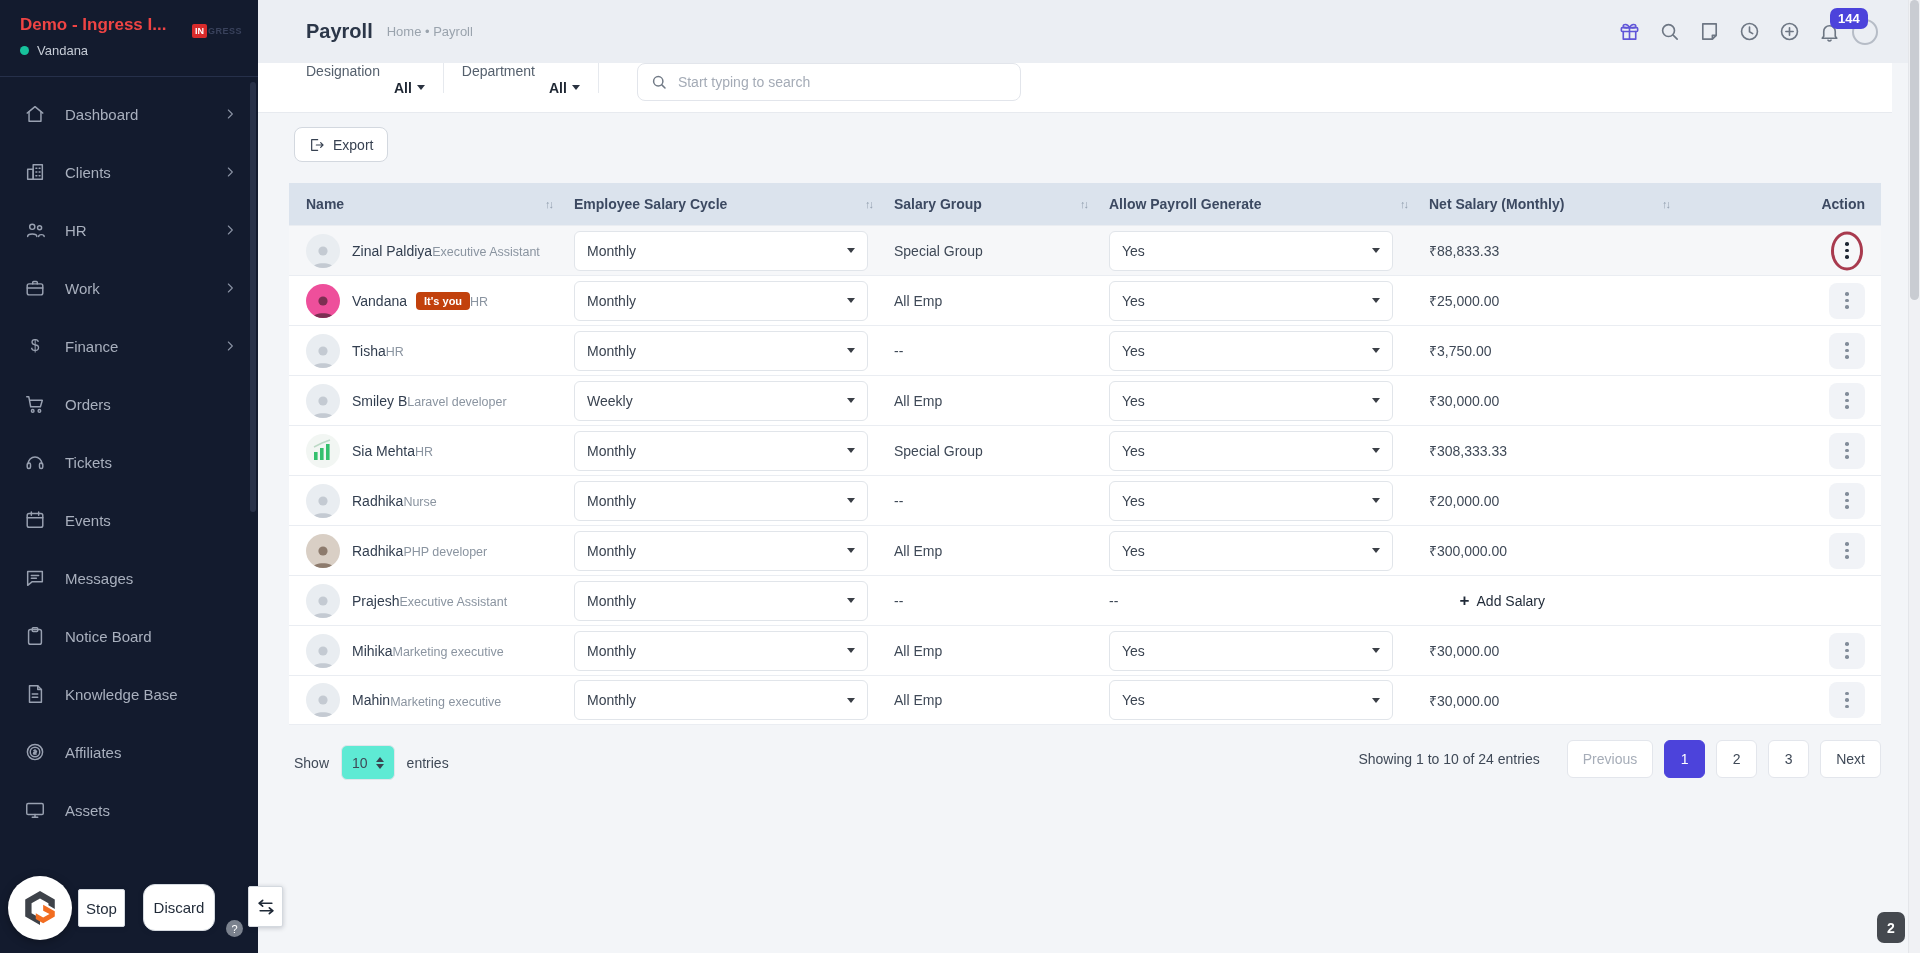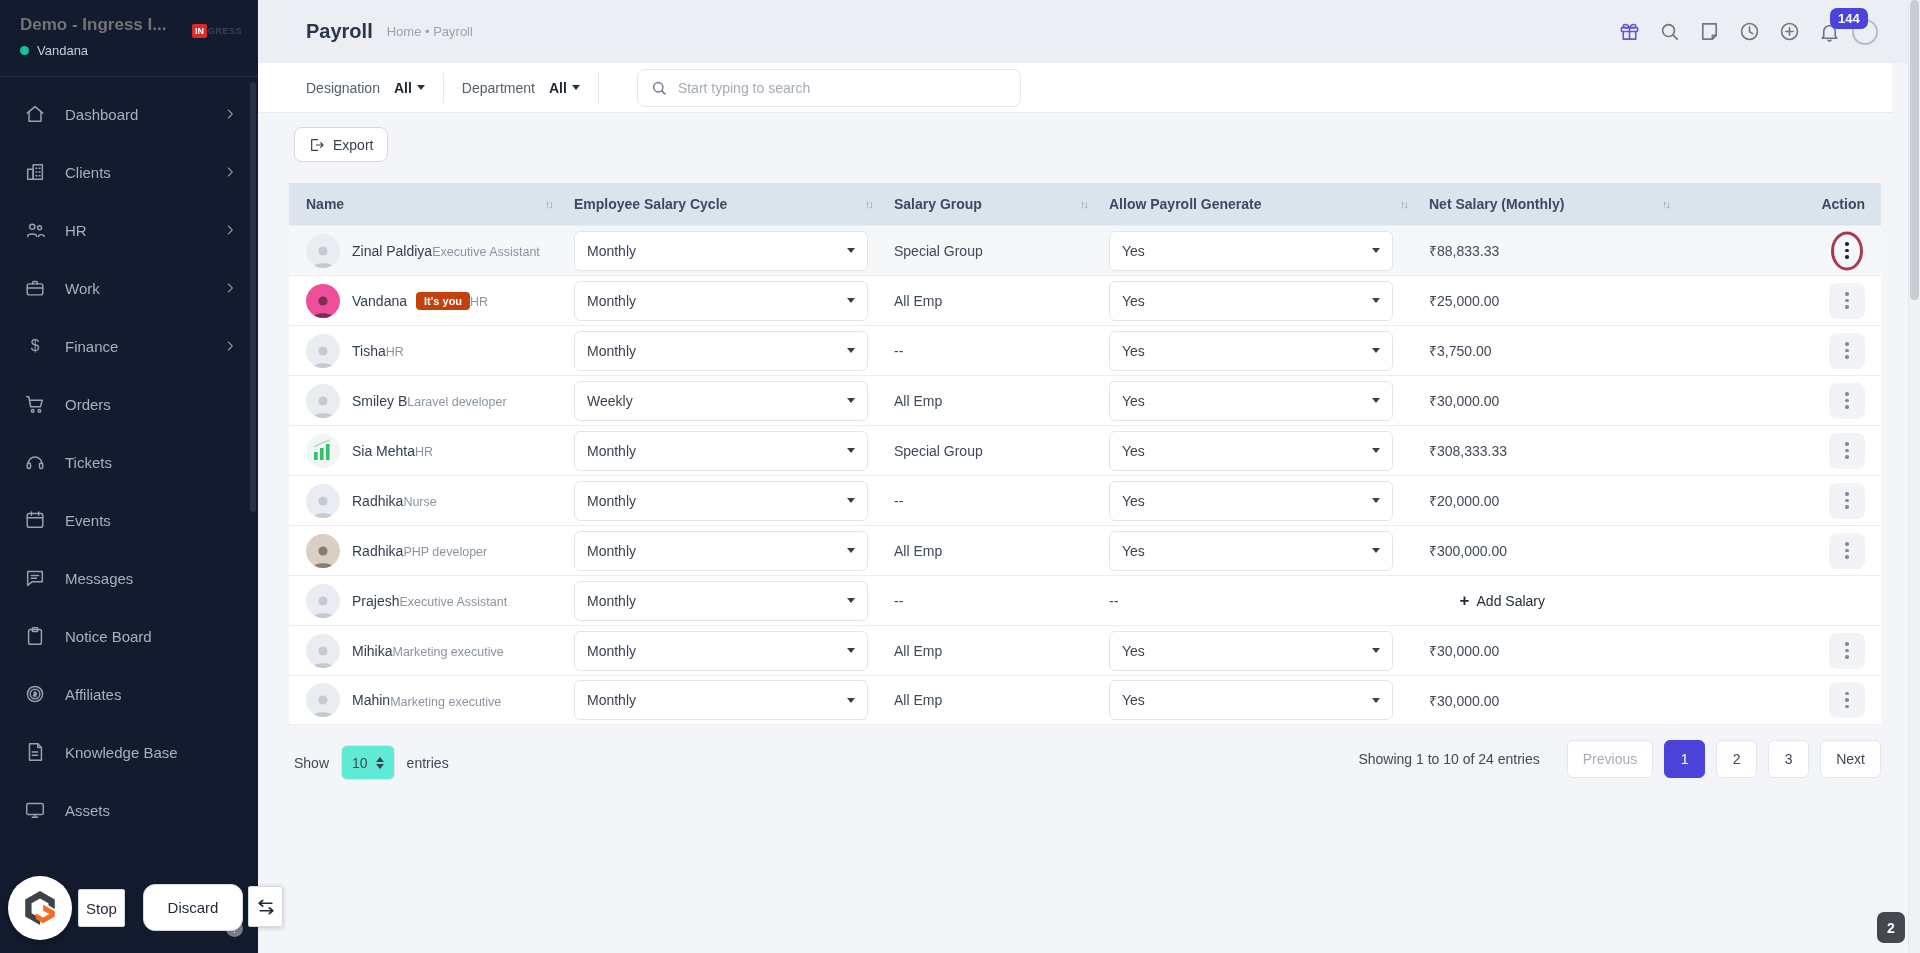--- a/index.html
+++ b/index.html
@@ -2,21 +2,21 @@
 <html><head>
 <meta charset="utf-8">
 <style>
   * { margin:0; padding:0; box-sizing:border-box; }
   html,body { width:1920px; height:953px; font-family:"Liberation Sans", sans-serif; }
   .app { position:relative; width:1920px; height:953px; background:#f3f5f8; overflow:hidden; }
 
   
   .sidebar { position:absolute; left:0; top:0; width:258px; height:953px; background:#131b2e; z-index:5; }
   .sb-head { position:relative; height:77px; padding:15px 18px 0 20px; border-bottom:1px solid #26304a; }
-  .sb-title { color:#737373; font-size:17px; font-weight:bold; white-space:nowrap; }
+  .sb-title { color:#ef4444; font-size:17px; font-weight:bold; white-space:nowrap; }
   .sb-sub { display:flex; align-items:center; gap:8px; margin-top:8px; color:#c6ccd6; font-size:13px; }
   .sb-dot { width:9px; height:9px; border-radius:50%; background:#17c29c; }
   .sb-logo { position:absolute; right:16px; top:24px; display:flex; align-items:center; gap:1px; }
   .sb-logo-in { background:#d92b2b; color:#fff; font-size:9px; font-weight:bold; padding:2px 3px; border-radius:2px; }
   .sb-logo-rest { color:#39425c; font-size:9px; font-weight:bold; letter-spacing:.5px; }
   .sb-menu { padding-top:8px; }
   .sb-item { height:58px; display:flex; align-items:center; padding:0 20px 0 24px; color:#a9b0be; font-size:15px; cursor:pointer; }
   .sb-item .micon { width:22px; height:22px; margin-right:19px; color:#99a1b1; flex:0 0 auto; }
   .sb-item .micon svg { width:22px; height:22px; display:block; }
   .sb-item .chev { margin-left:auto; color:#8b93a4; }
@@ -24,42 +24,42 @@
   .sb-scrollbar { position:absolute; right:2px; top:82px; width:6px; height:430px; background:#3a445f; border-radius:3px; opacity:.55; }
 
   
   .fab-disc { position:absolute; left:8px; top:876px; width:64px; height:64px; border-radius:50%; background:#fff;
               box-shadow:0 2px 10px rgba(0,0,0,.3); display:flex; align-items:center; justify-content:center; z-index:20; }
   .fab-disc svg { width:38px; height:38px; }
   .fab-btn { position:absolute; background:#fff; border:1px solid #d4d9df; border-radius:2px;
              box-shadow:0 1px 5px rgba(15,23,42,.22); display:flex; align-items:center; justify-content:center;
              font-size:15px; color:#1f2937; z-index:21; cursor:pointer; }
   .btn-stop { left:78px; top:889px; width:47px; height:38px; }
-  .btn-discard { left:143px; top:884px; width:100px; height:47px; border-radius:12px; }
+  .btn-discard { left:143px; top:884px; width:72px; height:47px; border-radius:12px; }
   .btn-swap { left:248px; top:886px; width:35px; height:41px; }
   .btn-swap svg { width:20px; height:20px; color:#1f2937; }
   .help-dot { position:absolute; left:226px; top:920px; width:17px; height:17px; border-radius:50%;
               background:#7b828e; color:#fff; font-size:11px; display:flex; align-items:center; justify-content:center; z-index:20; }
 
   
   .header { position:absolute; left:258px; top:0; right:0; height:63px; background:#ebeef3; display:flex; align-items:center; }
   .page-title { margin-left:48px; font-size:20px; font-weight:bold; color:#2b3648; }
   .breadcrumb { margin-left:14px; font-size:13px; color:#9aa3ad; }
   .header-icons { margin-left:auto; margin-right:42px; display:flex; align-items:center; gap:17px; }
   .hicon { width:23px; height:23px; color:#6d7683; cursor:pointer; position:relative; }
   .hicon svg { width:23px; height:23px; display:block; }
   .hicon.gift { color:#6156d8; }
   .bell-wrap { position:relative; }
   .notif-badge { position:absolute; top:-12px; left:12px; background:#4c43db; color:#fff; font-size:13px; font-weight:bold;
                  padding:3px 8px; border-radius:7px; z-index:3; }
   .avatar-partial { width:26px; height:26px; border:2px solid #b6bcc6; border-radius:50%; margin-left:-6px; }
 
   
   .filterbar { position:absolute; left:258px; top:63px; right:28px; height:50px; background:#ffffff;
-               border-bottom:1px solid #e7eaef; display:flex; align-items:center; }
+               border-bottom:1px solid #e7eaef; display:flex; }
   .f-label { font-size:14px; color:#55606d; }
   .f-value { font-size:14px; font-weight:bold; color:#1f2733; margin-left:14px; display:flex; align-items:center; gap:5px; cursor:pointer; }
   .f-sep { width:1px; height:30px; background:#e6e9ee; margin:0 18px; }
   .caret-down { width:0; height:0; border-left:4px solid transparent; border-right:4px solid transparent; border-top:5px solid #2a3240; }
   .searchbox { margin-left:20px; width:384px; height:38px; border:1px solid #e2e5eb; border-radius:8px;
                display:flex; align-items:center; padding:0 12px; gap:10px; background:#fff; }
   .searchbox svg { width:18px; height:18px; color:#717a86; flex:0 0 auto; }
   .searchbox input { border:none; outline:none; flex:1; font-size:14px; color:#333; font-family:"Liberation Sans",sans-serif; background:transparent; }
   .searchbox input::placeholder { color:#a4abb6; }
 
@@ -266,36 +266,36 @@
             <svg viewBox="0 0 24 24" fill="none" stroke="currentColor" stroke-width="1.6" stroke-linecap="round" stroke-linejoin="round">
               <rect x="5" y="5" width="14" height="16" rx="2"></rect>
               <rect x="9" y="3" width="6" height="4" rx="1"></rect>
             </svg>
           </span>
           <span>Notice Board</span>
         </div>
         <div class="sb-item">
           <span class="micon">
             <svg viewBox="0 0 24 24" fill="none" stroke="currentColor" stroke-width="1.6" stroke-linecap="round" stroke-linejoin="round">
+              <path d="M6 3h9l4 4v14H6z"></path>
+              <path d="M15 3v4h4"></path>
+              <path d="M9 12h6M9 15.5h6"></path>
+            </svg>
+          </span>
+          <span>Knowledge Base</span>
+        </div>
+        <div class="sb-item">
+          <span class="micon">
+            <svg viewBox="0 0 24 24" fill="none" stroke="currentColor" stroke-width="1.6" stroke-linecap="round" stroke-linejoin="round">
               <circle cx="12" cy="12" r="8.3"></circle>
               <circle cx="12" cy="12" r="5.2"></circle>
               <path d="M12 9.5v5M10.7 10.6h2.1a.9.9 0 0 1 0 1.8h-1.6a.9.9 0 0 0 0 1.8h2.1"></path>
             </svg>
           </span>
           <span>Affiliates</span>
-        </div>
-        <div class="sb-item">
-          <span class="micon">
-            <svg viewBox="0 0 24 24" fill="none" stroke="currentColor" stroke-width="1.6" stroke-linecap="round" stroke-linejoin="round">
-              <path d="M6 3h9l4 4v14H6z"></path>
-              <path d="M15 3v4h4"></path>
-              <path d="M9 12h6M9 15.5h6"></path>
-            </svg>
-          </span>
-          <span>Knowledge Base</span>
         </div>
         <div class="sb-item">
           <span class="micon">
             <svg viewBox="0 0 24 24" fill="none" stroke="currentColor" stroke-width="1.6" stroke-linecap="round" stroke-linejoin="round">
               <rect x="3" y="5" width="18" height="12" rx="1.5"></rect>
               <path d="M12 17v3M9 20h6"></path>
             </svg>
           </span>
           <span>Assets</span>
         </div>

